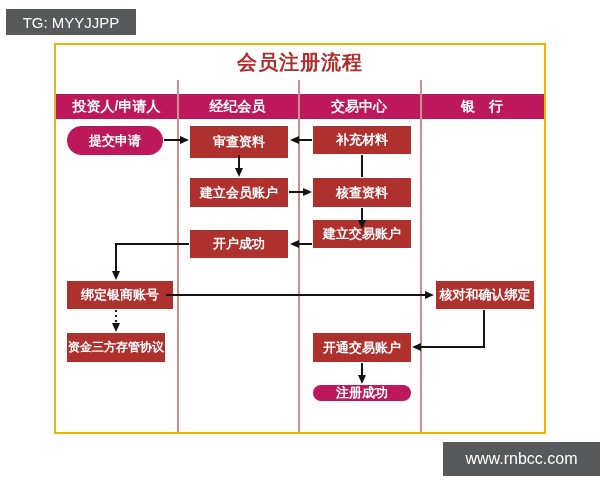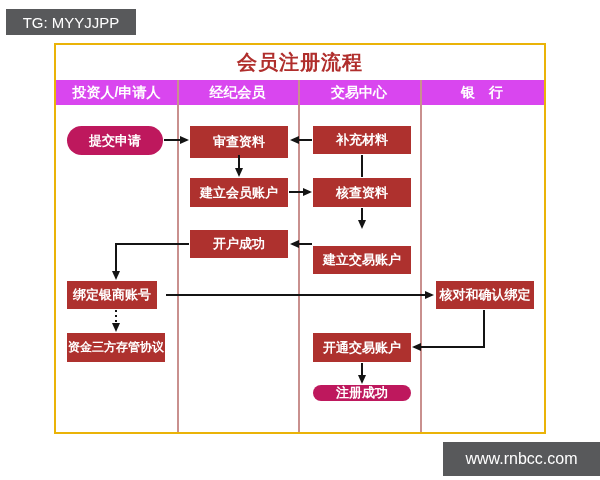--- a/index.html
+++ b/index.html
@@ -21,22 +21,22 @@
   .table{
     position:absolute;left:54px;top:43px;width:492px;height:391px;
     border:2px solid #eab308;box-sizing:border-box;background:#ffffff;
   }
   .title-row{
     position:absolute;left:0;top:0;width:488px;height:35px;
     display:flex;align-items:center;justify-content:center;
     color:#B02E2C;font-size:20px;font-weight:bold;letter-spacing:1px;
   }
   .header-row{
-    position:absolute;left:0;top:35px;width:488px;height:25px;
-    background:#d946ef;
+    position:absolute;left:0;top:49px;width:488px;height:25px;
+    background:#be185d;
   }
   .header-cell{
     position:absolute;top:0;height:25px;
     display:flex;align-items:center;justify-content:center;
     color:#ffffff;font-size:14px;font-weight:bold;white-space:nowrap;
   }
   .hc1{left:0;width:121px;}
   .hc2{left:121px;width:121px;}
   .hc3{left:242px;width:122px;}
   .hc4{left:364px;width:124px;}
@@ -87,23 +87,23 @@
   <div class="node" style="left:190px;top:126px;width:98px;height:32px;">审查资料</div>
 
   <div class="node" style="left:313px;top:126px;width:98px;height:28px;">补充材料</div>
 
   <div class="node" style="left:190px;top:178px;width:98px;height:29px;">建立会员账户</div>
 
   <div class="node" style="left:313px;top:178px;width:98px;height:29px;">核查资料</div>
 
   <div class="node" style="left:190px;top:230px;width:98px;height:28px;">开户成功</div>
 
-  <div class="node" style="left:313px;top:246px;width:98px;height:28px;">建立交易账户</div>
+  <div class="node" style="left:313px;top:220px;width:98px;height:28px;">建立交易账户</div>
 
-  <div class="node" style="left:67px;top:281px;width:90px;height:28px;">绑定银商账号</div>
+  <div class="node" style="left:67px;top:281px;width:106px;height:28px;">绑定银商账号</div>
 
   <div class="node" style="left:436px;top:281px;width:98px;height:28px;">核对和确认绑定</div>
 
   <div class="node small" style="left:67px;top:333px;width:98px;height:29px;">资金三方存管协议</div>
 
   <div class="node" style="left:313px;top:333px;width:98px;height:29px;">开通交易账户</div>
 
   <div class="node pill" style="left:313px;top:385px;width:98px;height:16px;">注册成功</div>
 
   <svg id="edge-layer" width="600" height="480" viewBox="0 0 600 480">

